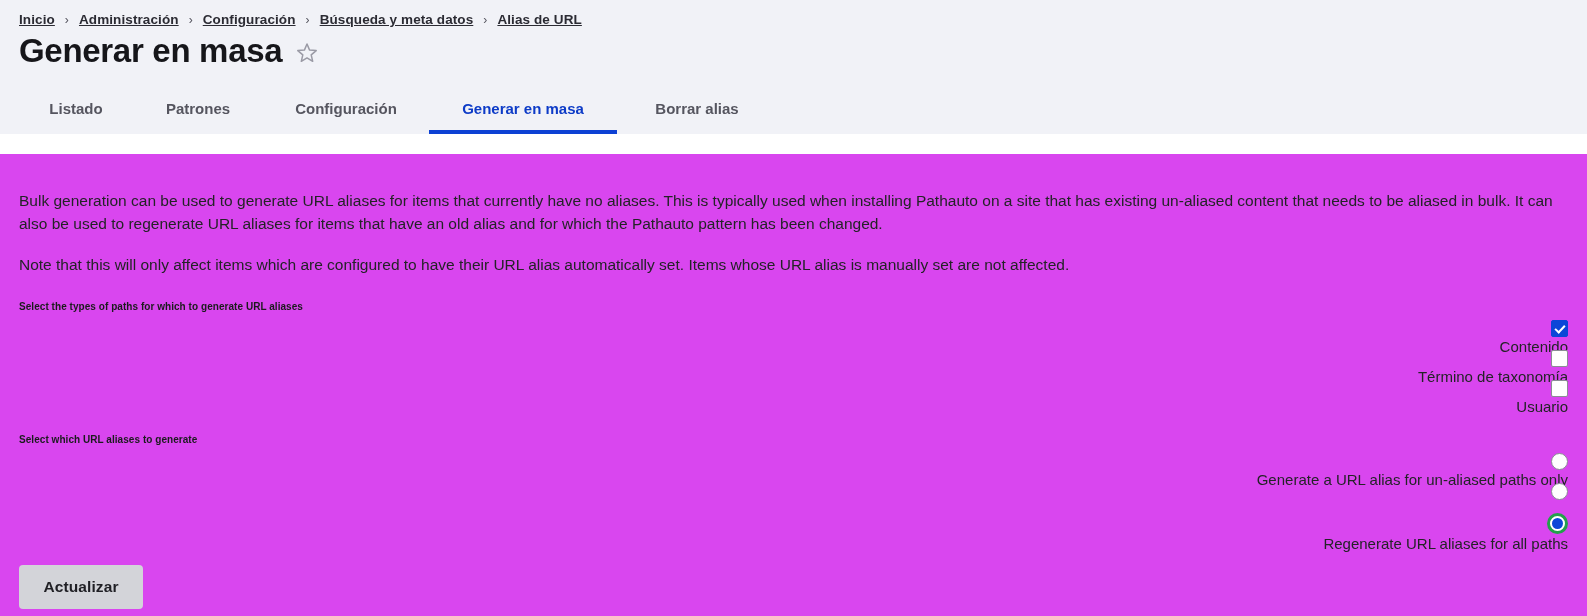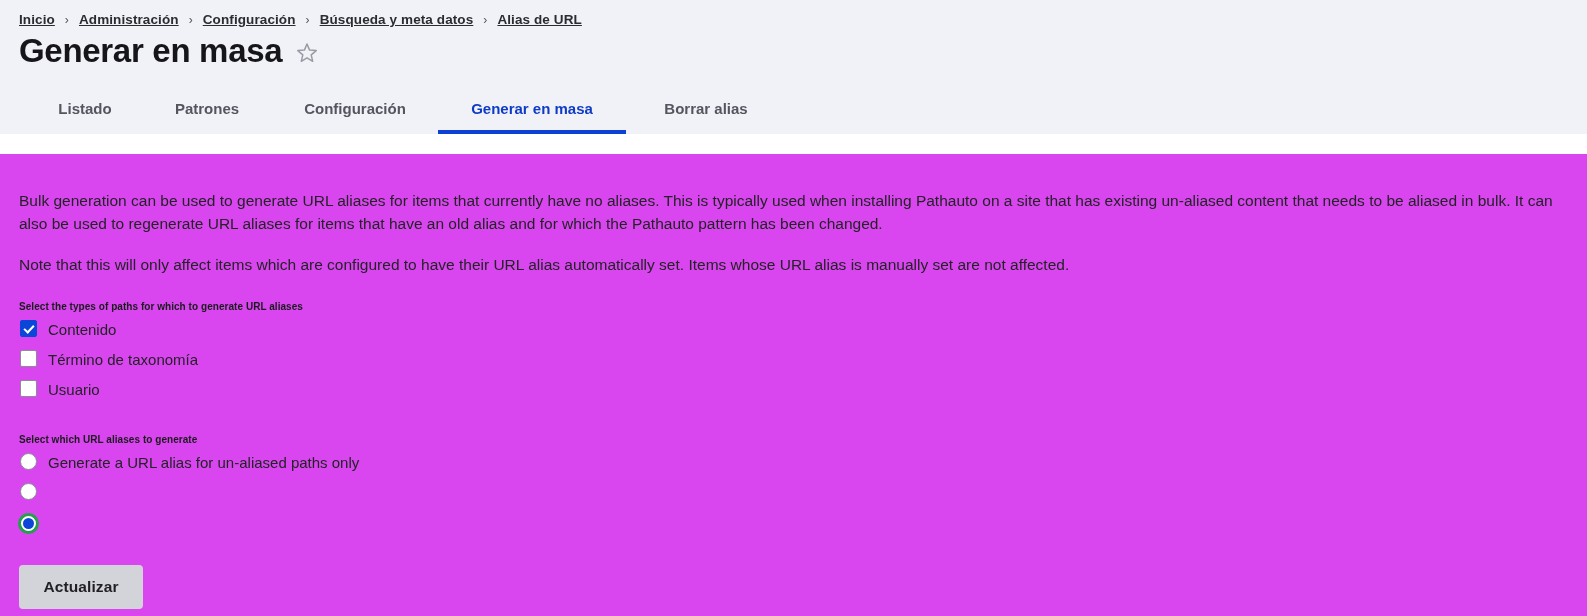--- a/index.html
+++ b/index.html
@@ -64,21 +64,21 @@
     display: inline-flex;
     align-items: center;
   }
 
   
   .tabs {
     display: flex;
     align-items: flex-end;
     position: absolute;
     bottom: 0;
-    left: 9px;
+    left: 0;
     right: 0;
     height: 44px;
     padding-left: 19px;
     box-sizing: border-box;
   }
   .tab {
     font-size: 15px;
     font-weight: bold;
     color: #55555f;
     padding: 0 0 12px 0;
@@ -122,22 +122,23 @@
   .group-label {
     font-size: 10px;
     font-weight: bold;
     color: #1b1b1d;
     margin-bottom: 8px;
     letter-spacing: 0.05px;
   }
 
   .option-row {
     display: flex;
-    align-items: flex-start;
+    align-items: flex-end;
     height: 30px;
+    flex-direction: column;
   }
 
   
   .cbox {
     width: 17px;
     height: 17px;
     box-sizing: border-box;
     border: 1px solid #8b8c95;
     background: #ffffff;
     border-radius: 2px;
@@ -291,20 +292,21 @@
       <span class="radio"></span>
       <span class="option-label">Generate a URL alias for un-aliased paths only</span>
     </div>
 
     <div class="option-row">
       <span class="radio"></span>
     </div>
 
     <div class="option-row">
       <span class="radio selected"></span>
+      <span class="option-label tight">Regenerate URL aliases for all paths</span>
     </div>
   </div>
 
   <div class="submit-wrap">
     <button class="submit-btn">Actualizar</button>
   </div>
 
 </div>
 
 </body></html>

